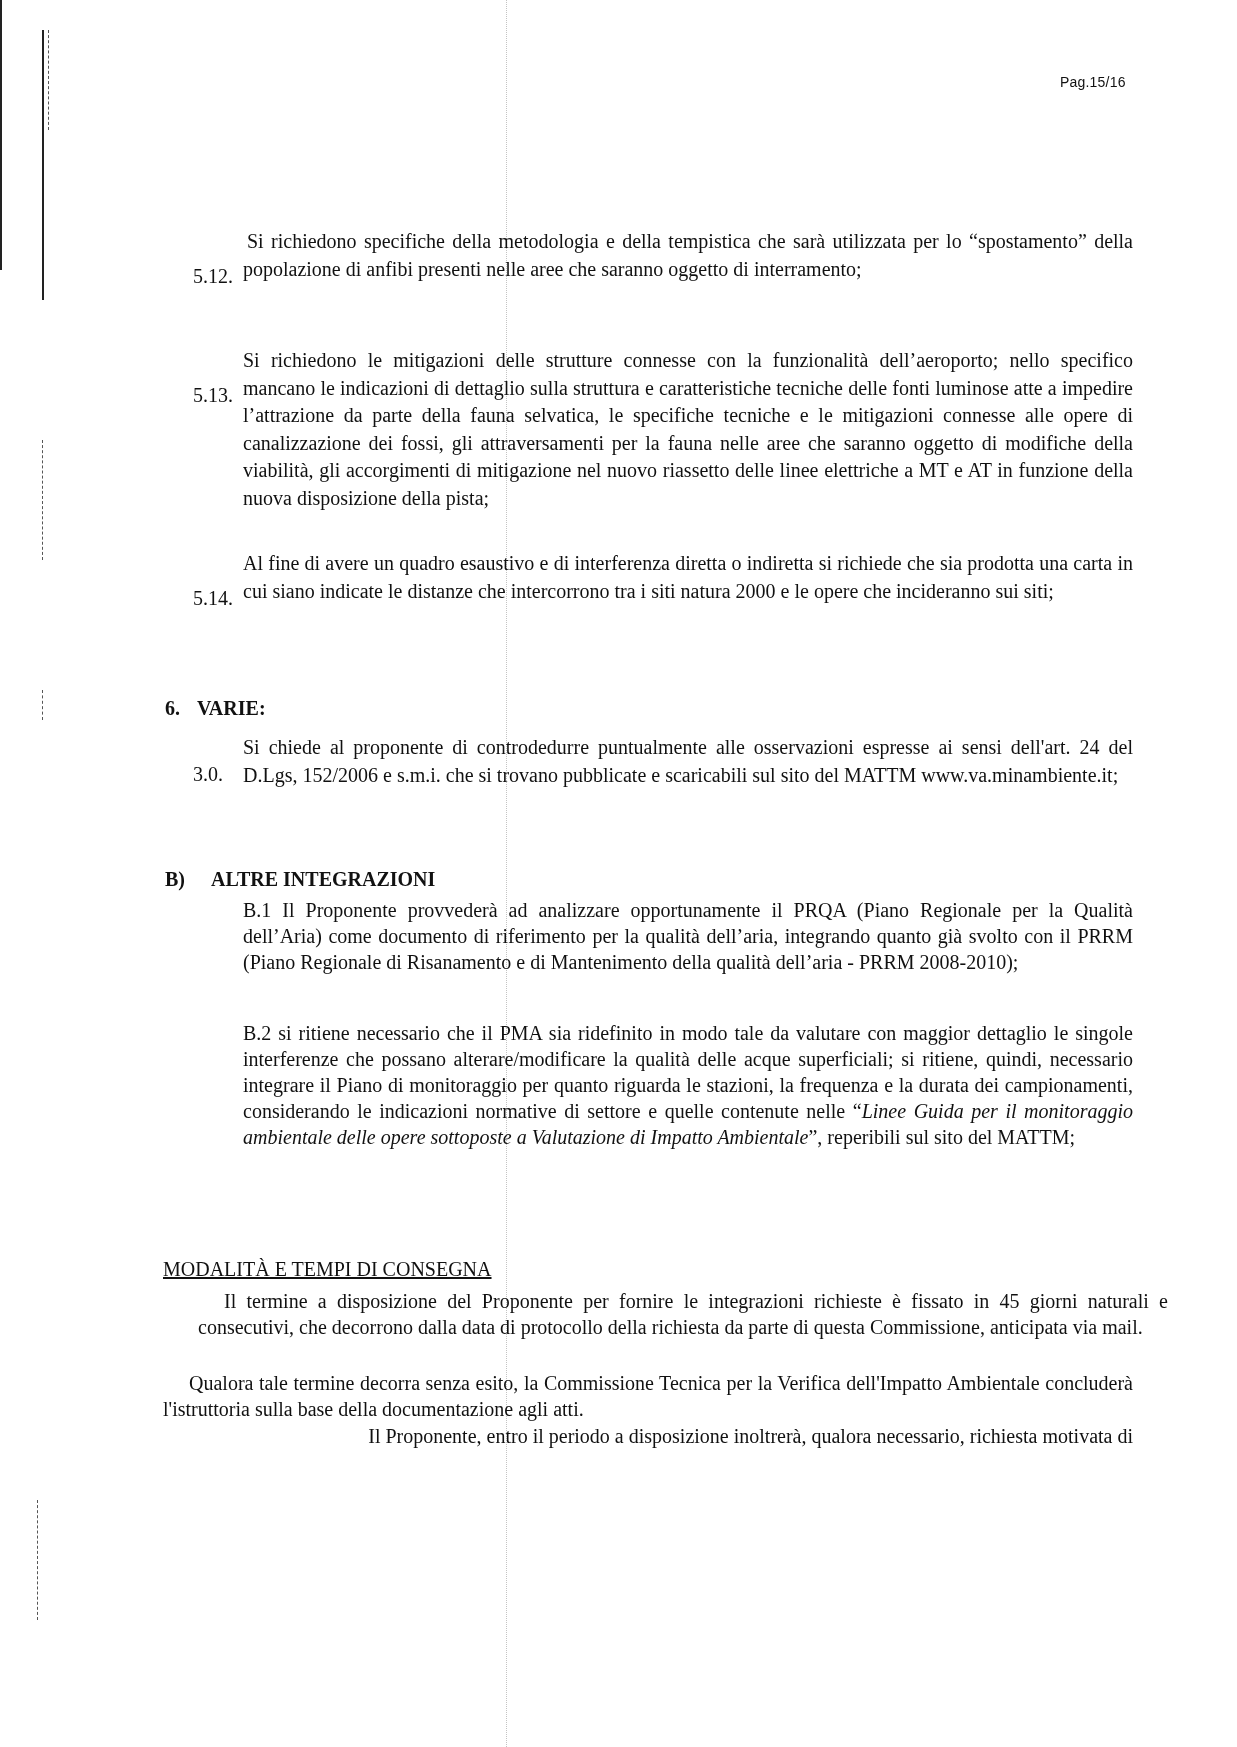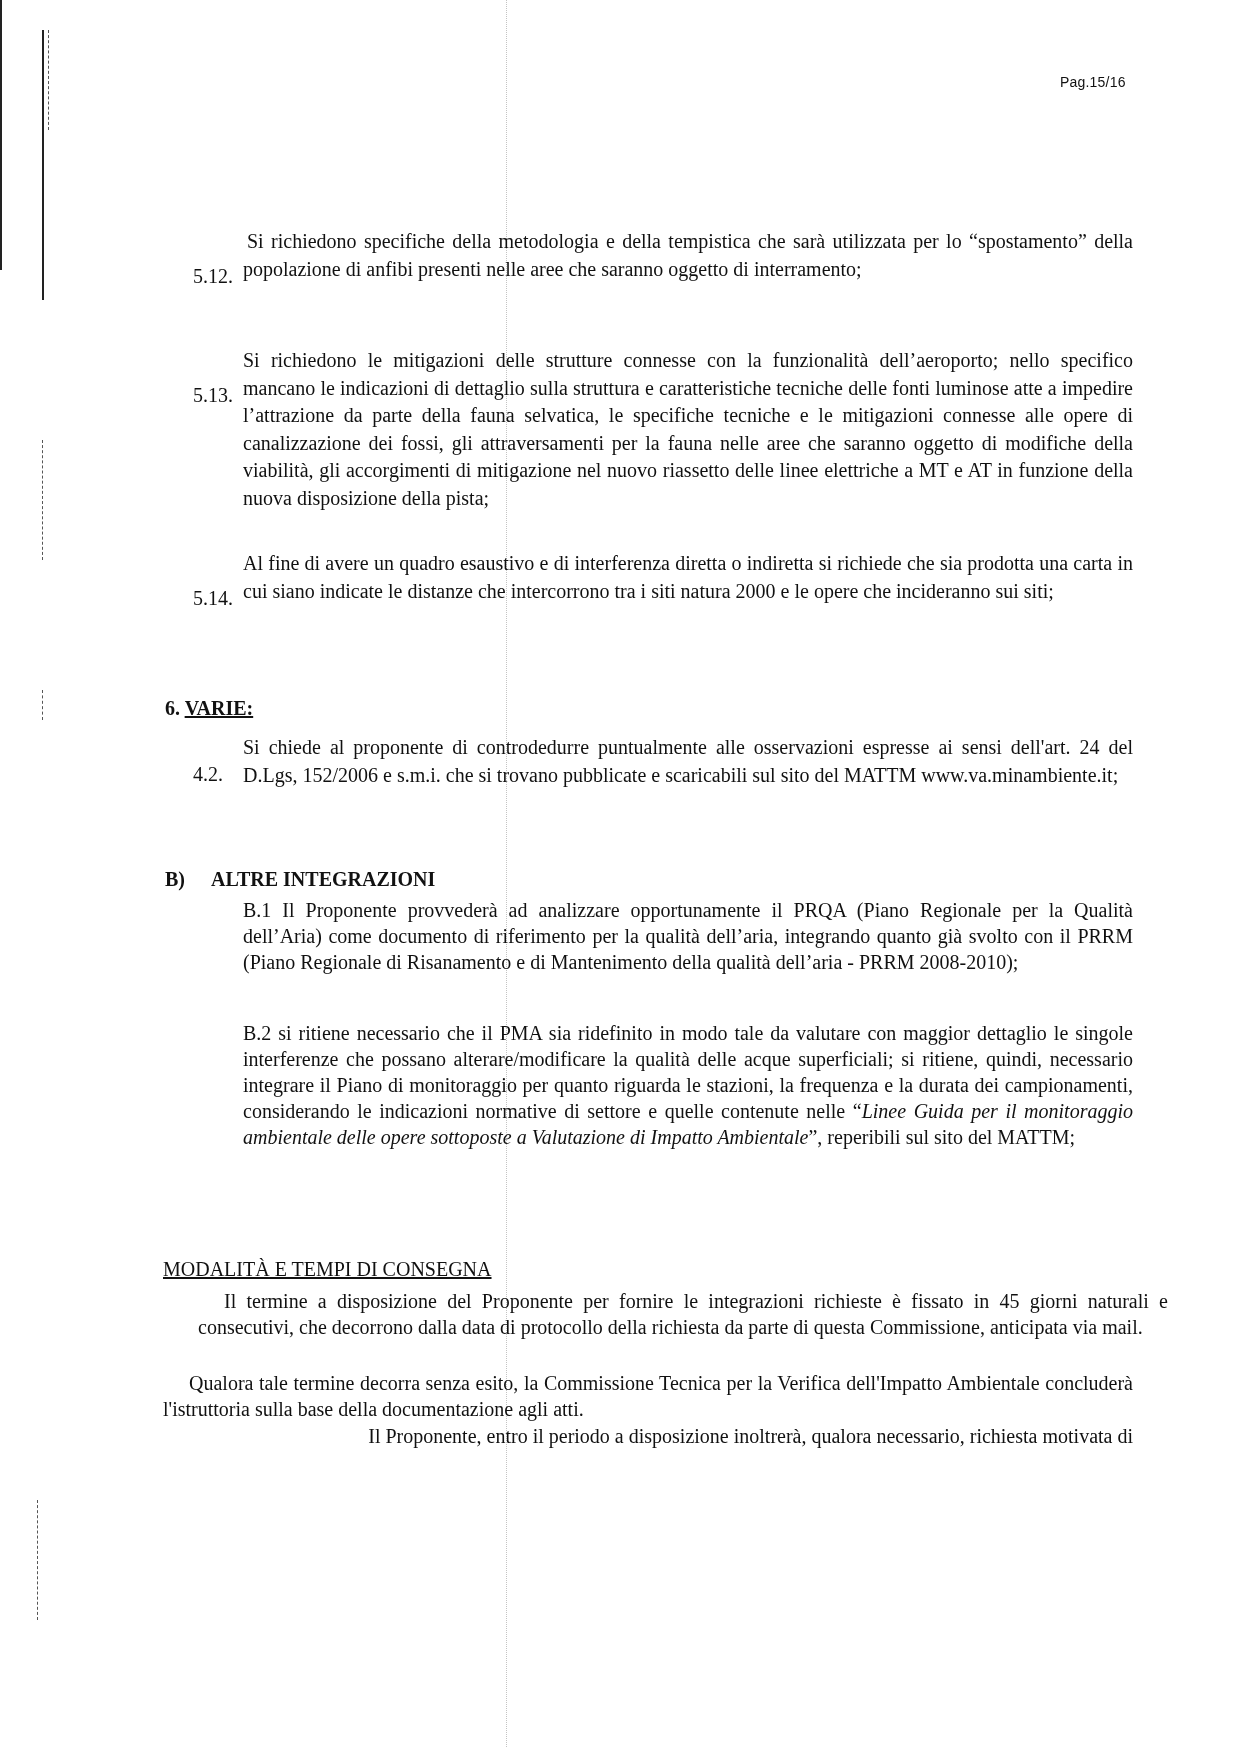--- a/index.html
+++ b/index.html
@@ -41,24 +41,24 @@
   <div class="body" style="left:50px;top:0;width:890px;text-indent:0;">Si richiedono le mitigazioni delle strutture connesse con la funzionalità dell’aeroporto; nello specifico mancano le indicazioni di dettaglio sulla struttura e caratteristiche tecniche delle fonti luminose atte a impedire l’attrazione da parte della fauna selvatica, le specifiche tecniche e le mitigazioni connesse alle opere di canalizzazione dei fossi, gli attraversamenti per la fauna nelle aree che saranno oggetto di modifiche della viabilità, gli accorgimenti di mitigazione nel nuovo riassetto delle linee elettriche a MT e AT in funzione della nuova disposizione della pista;</div>
 </div>
 
 <div class="item" style="left:193px;top:550px;width:940px;">
   <span class="num">5.14.</span>
   <div class="body" style="left:50px;top:0;width:890px;">Al fine di avere un quadro esaustivo e di interferenza diretta o indiretta si richiede che sia prodotta una carta in cui siano indicate le distanze che intercorrono tra i siti natura 2000 e le opere che incideranno sui siti;</div>
 </div>
 
 <div class="heading" style="left:165px;top:697px;">
   <span>6.</span>
-  <span style="margin-left:0;text-decoration:underline;">VARIE:</span>
+  <span style="margin-left:12px;">VARIE:</span>
 </div>
 <div class="item" style="left:193px;top:726px;width:940px;">
-  <span class="num">4.2.</span>
+  <span class="num">3.0.</span>
   <div class="body" style="left:50px;top:8px;width:890px;">Si chiede al proponente di controdedurre puntualmente alle osservazioni espresse ai sensi dell'art. 24 del D.Lgs, 152/2006 e s.m.i. che si trovano pubblicate e scaricabili sul sito del MATTM www.va.minambiente.it;</div>
 </div>
 
 <div class="heading" style="left:165px;top:868px;">
   <span>B)</span>
   <span style="position:absolute;left:46px;white-space:nowrap;">ALTRE INTEGRAZIONI</span>
 </div>
 <div class="para" style="left:243px;top:897px;width:890px;">B.1 Il Proponente provvederà ad analizzare opportunamente il PRQA (Piano Regionale per la Qualità dell’Aria) come documento di riferimento per la qualità dell’aria, integrando quanto già svolto con il PRRM (Piano Regionale di Risanamento e di Mantenimento della qualità dell’aria - PRRM 2008-2010);</div>
 <div class="para" style="left:243px;top:1020px;width:890px;">
   <span>B.2 si ritiene necessario che il PMA sia ridefinito in modo tale da valutare con maggior dettaglio le singole interferenze che possano alterare/modificare la qualità delle acque superficiali; si ritiene, quindi, necessario integrare il Piano di monitoraggio per quanto riguarda le stazioni, la frequenza e la durata dei campionamenti, considerando le indicazioni normative di settore e quelle contenute nelle “</span><em>Linee Guida per il monitoraggio ambientale delle opere sottoposte a Valutazione di Impatto Ambientale</em><span>”, reperibili sul sito del MATTM;</span>

